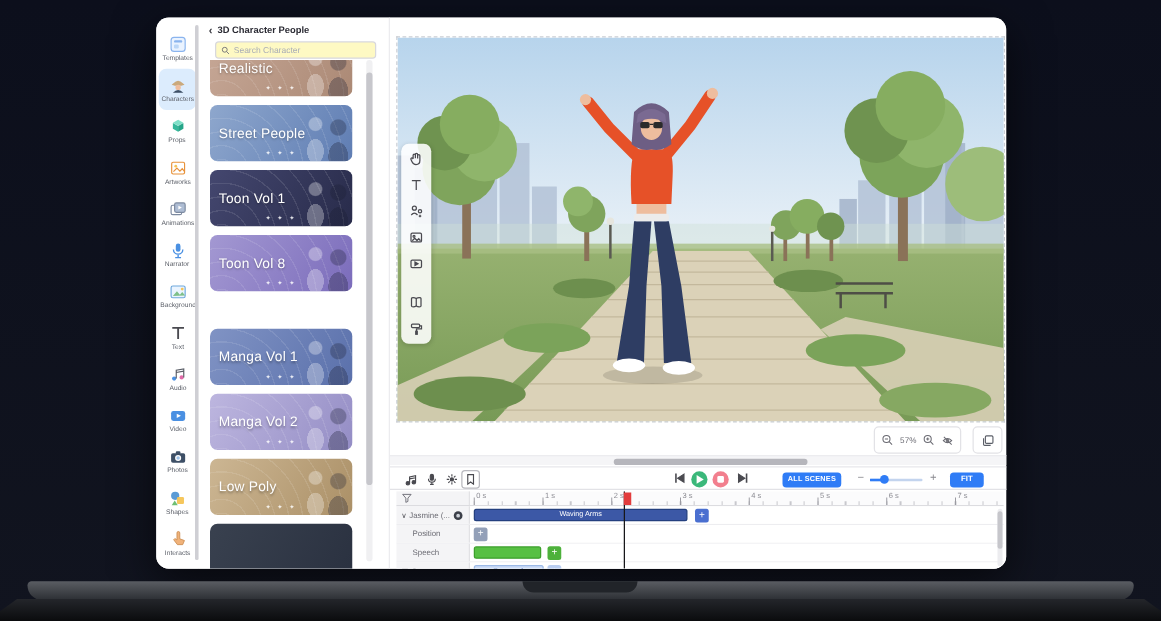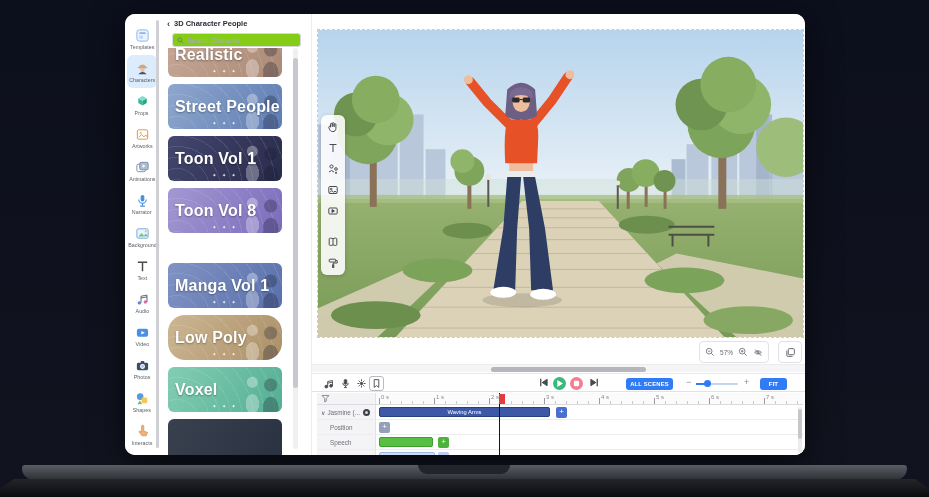--- a/index.html
+++ b/index.html
@@ -21,42 +21,42 @@
   .nav-item.active{background:var(--nav-active-bg,#dcecfd);}
   .nav-item svg{width:15px;height:15px;}
   .nav-label{font-size:5.8px;color:#5b5f68;margin-top:1px;white-space:nowrap;transform:scale(.92);}
   .nav-scroll{position:absolute;left:31px;top:6px;width:3px;height:428px;border-radius:2px;background:#cfcfd4;}
 
   
   .panel{position:absolute;left:34px;top:0;width:152px;height:441px;background:#fff;}
   .panel-head{display:flex;align-items:center;gap:4px;padding:5px 0 2px 8px;}
   .back-ic{font-size:9px;color:#3a3a42;line-height:8px;cursor:pointer;font-weight:bold;}
   .panel-title{font-size:7.5px;font-weight:bold;color:#2a2a33;}
-  .search{position:absolute;left:13px;top:19px;width:129px;height:14px;border:1px solid #d8d8dd;border-radius:3px;display:flex;align-items:center;padding:0 4px;gap:3px;background:#84cc16;}
+  .search{position:absolute;left:13px;top:19px;width:129px;height:14px;border:1px solid #d8d8dd;border-radius:3px;display:flex;align-items:center;padding:0 4px;gap:3px;background:#fef9c3;}
   .search svg{width:7px;height:7px;flex:0 0 auto;}
   .search input{border:0;outline:0;width:100%;font-size:6.8px;color:#444;background:transparent;font-family:"Liberation Sans",sans-serif;}
   .search input::placeholder{color:#a9adb6;}
   .cards{position:absolute;left:9px;top:34px;width:114px;bottom:0;overflow:hidden;}
   .card{position:relative;width:114px;height:45px;border-radius:6px;margin-bottom:7px;overflow:hidden;cursor:pointer;}
   .card.cut{margin-top:-16px;border-radius:0 0 6px 6px;}
-  .card-label{position:absolute;left:7px;top:50%;transform:translateY(-50%);font-size:16px;font-weight:bold;color:#fff;text-shadow:0 1px 2px rgba(0,0,0,.35);letter-spacing:.2px;white-space:nowrap;z-index:2;}
+  .card-label{position:absolute;left:7px;top:50%;transform:translateY(-50%);font-size:11px;font-weight:normal;color:#fff;text-shadow:0 1px 2px rgba(0,0,0,.35);letter-spacing:.2px;white-space:nowrap;z-index:2;}
   .sparkles{position:absolute;left:50%;bottom:3px;transform:translateX(-50%);font-size:5px;color:rgba(255,255,255,.85);letter-spacing:2px;z-index:2;}
   .figs{position:absolute;inset:0;background:
     radial-gradient(circle at 74% 34%, rgba(255,255,255,.32) 5px, transparent 6px),
     radial-gradient(ellipse 11px 16px at 74% 82%, rgba(255,255,255,.30) 60%, transparent 62%),
     radial-gradient(circle at 90% 40%, rgba(25,28,48,.30) 6px, transparent 7px),
     radial-gradient(ellipse 13px 19px at 90% 92%, rgba(25,28,48,.30) 60%, transparent 62%),
     repeating-radial-gradient(circle at 8% 120%, transparent 0 10px, rgba(255,255,255,.10) 10px 11px);}
   .c0{background:linear-gradient(120deg,var(--card-realistic-a,#c6a796),var(--card-realistic-b,#ab8975));}
   .c1{background:linear-gradient(120deg,var(--card-street-a,#8ea7cd),var(--card-street-b,#5f7db3));text-align:center;}
   .c2{background:linear-gradient(120deg,var(--card-toon1-a,#44476f),var(--card-toon1-b,#282b4a));padding-left:32px;}
   .c3{background:linear-gradient(120deg,var(--card-toon2-a,#a398d2),var(--card-toon2-b,#7b6cbb));}
   .c4{background:linear-gradient(120deg,var(--card-manga1-a,#8093c4),var(--card-manga1-b,#5a70ab));margin-top:30px;}
   .c5{background:linear-gradient(120deg,var(--card-manga2-a,#bdb6df),var(--card-manga2-b,#948dc5));}
-  .c6{background:linear-gradient(120deg,var(--card-lowpoly-a,#ccb693),var(--card-lowpoly-b,#ab9067));border-radius:17px;}
+  .c6{background:linear-gradient(120deg,var(--card-lowpoly-a,#ccb693),var(--card-lowpoly-b,#ab9067));}
   .c7{background:linear-gradient(120deg,var(--card-voxel-a,#82cdb4),var(--card-voxel-b,#54af92));}
   .c8{background:linear-gradient(120deg,var(--card-next-a,#39414f),var(--card-next-b,#2a3140));}
   .panel-scroll{position:absolute;left:134px;top:34px;width:5px;bottom:6px;border-radius:3px;background:#f0f0f2;}
   .panel-thumb{position:absolute;left:0;top:10px;width:5px;height:330px;border-radius:3px;background:#c7c7cc;}
 
   
   .main{position:absolute;left:186px;top:0;width:494px;height:441px;border-left:1px solid #ececef;background:#fff;}
   .stage{position:absolute;left:5px;top:15px;width:487px;height:309px;border:1px dashed #c9cdd3;cursor:default;}
   .stage svg{display:block;width:100%;height:100%;}
 
@@ -261,28 +261,28 @@
         <div class="card c3">
             <div class="figs"></div>
             <span class="card-label">Toon Vol 8</span>
             <span class="sparkles">✦ ✦ ✦</span>
           </div>
         <div class="card c4">
             <div class="figs"></div>
             <span class="card-label">Manga Vol 1</span>
             <span class="sparkles">✦ ✦ ✦</span>
           </div>
+        <div class="card c5">
+            <div class="figs"></div>
+            <span class="card-label">Manga Vol 2</span>
+            <span class="sparkles">✦ ✦ ✦</span>
+          </div>
         <div class="card c6">
             <div class="figs"></div>
             <span class="card-label">Low Poly</span>
-            <span class="sparkles">✦ ✦ ✦</span>
-          </div>
-        <div class="card c7">
-            <div class="figs"></div>
-            <span class="card-label">Voxel</span>
             <span class="sparkles">✦ ✦ ✦</span>
           </div>
         <div class="card c8">
             <span class="card-label"></span>
           </div>
       </div>
       <div class="panel-scroll">
           <div class="panel-thumb"></div>
         </div>
     </aside>

